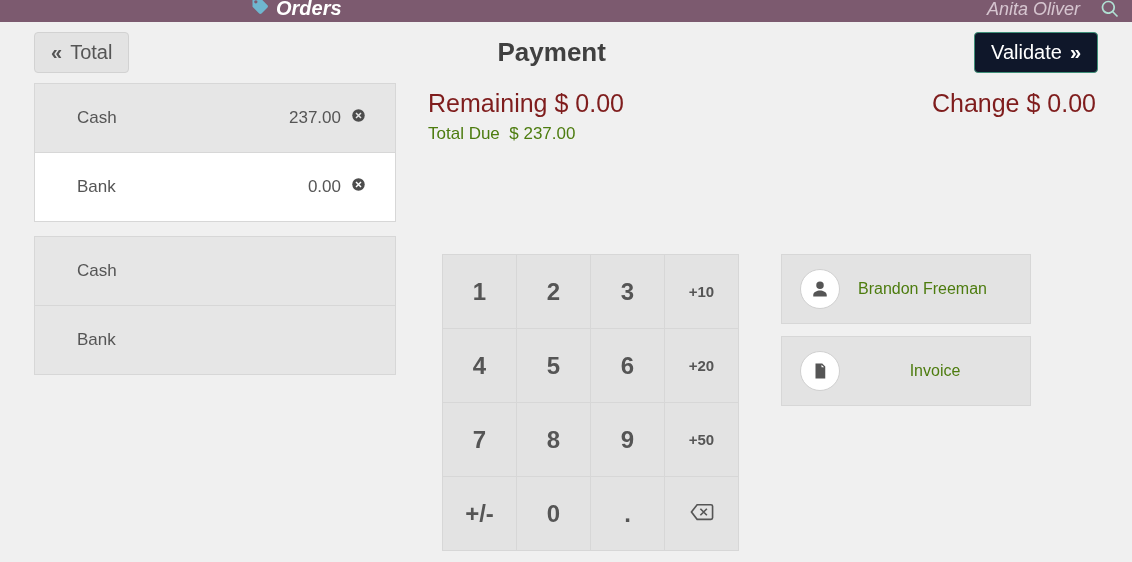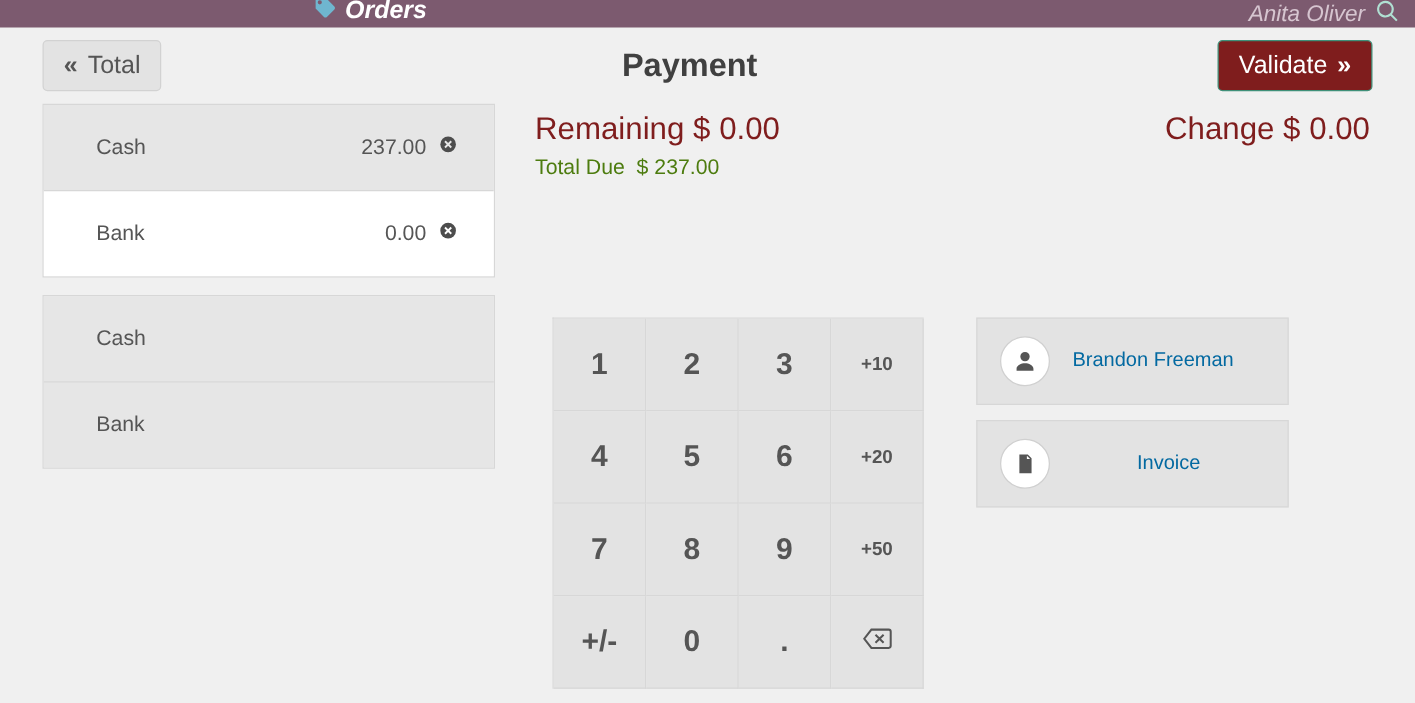--- a/index.html
+++ b/index.html
@@ -1,29 +1,29 @@
 <!DOCTYPE html>
 <html><head>
 <meta charset="utf-8">
 <style>
   * { box-sizing: border-box; margin: 0; padding: 0; }
   html, body { width: 1132px; height: 562px; font-family: "Helvetica Neue", Helvetica, Arial, sans-serif; background: #f0f0f0; color: #555; overflow: hidden; }
   .topbar { background: #7c5a6f; height: 22px; display: flex; align-items: center; padding: 0 12px; position: relative; }
   .topbar-left { position: absolute; left: 250px; top: -4px; display: flex; align-items: center; gap: 6px; color: #fff; }
   .topbar-left .tagicon svg { width: 20px; height: 20px; }
   .topbar-left .text { font-size: 20px; font-weight: 600; font-style: italic; }
-  .topbar-right { margin-left: auto; display: flex; align-items: center; gap: 8px; color: #e6d8e1; }
+  .topbar-right { margin-left: auto; display: flex; align-items: flex-start; gap: 20px; color: #e6d8e1; }
   .topbar-right .user { font-style: italic; opacity: 0.85; font-size: 18px; }
   .topbar-right .search svg { width: 20px; height: 20px; }
 
   .toolbar { display: flex; align-items: center; padding: 10px 34px 10px 34px; }
   .btn { display: inline-flex; align-items: center; gap: 8px; font-size: 20px; padding: 8px 16px; border-radius: 4px; cursor: pointer; user-select: none; border: 1px solid transparent; }
   .btn-back { background: #e3e3e3; border-color: #d2d2d2; color: #555; }
   .title { flex: 1; text-align: center; font-size: 26px; font-weight: 700; color: #404040; }
-  .btn-validate { background: #7f1d1d; color: #fff; border-color: #3f9079; }
+  .btn-validate { background: #0f172a; color: #fff; border-color: #3f9079; }
 
   .content { display: flex; padding: 0 34px 12px 34px; gap: 18px; }
   .left-col { width: 362px; display: flex; flex-direction: column; gap: 14px; }
   .right-col { flex: 1; display: flex; flex-direction: column; }
 
   .payline-list { border: 1px solid #d7d7d7; }
   .payline { display: flex; align-items: center; padding: 24px 20px 24px 42px; font-size: 17px; }
   .payline + .payline { border-top: 1px solid #d7d7d7; }
   .payline.inactive { background: #e6e6e6; }
   .payline.active { background: #ffffff; }
@@ -42,21 +42,21 @@
   .totaldue { padding: 2px 0 0 14px; font-size: 17px; color: #4d7c0f; }
 
   .bottom-row { display: flex; gap: 42px; margin-top: 110px; padding-left: 28px; }
 
   .numpad { border: 1px solid #d7d7d7; border-right: none; border-bottom: none; display: grid; grid-template-columns: repeat(4, 74px); grid-auto-rows: 74px; }
   .key { border-right: 1px solid #d7d7d7; border-bottom: 1px solid #d7d7d7; background: #e3e3e3; display: flex; align-items: center; justify-content: center; font-size: 24px; font-weight: 700; color: #555; cursor: pointer; }
   .key.small { font-size: 15px; font-weight: 600; }
   .key svg { width: 26px; height: 20px; }
 
   .side-buttons { width: 250px; display: flex; flex-direction: column; gap: 12px; }
-  .sidebtn { background: #e3e3e3; border: 1px solid #d7d7d7; display: flex; align-items: center; padding: 14px 18px; gap: 18px; cursor: pointer; font-size: 16px; color: #0369a1; }
+  .sidebtn { background: #e3e3e3; border: 1px solid #d7d7d7; display: flex; align-items: center; padding: 14px 18px; gap: 18px; cursor: pointer; font-size: 16px; color: #4d7c0f; }
   .circle { width: 40px; height: 40px; border-radius: 50%; background: #fff; border: 1px solid #d0d0d0; display: flex; align-items: center; justify-content: center; }
   .circle svg { width: 18px; height: 18px; fill: #555; }
   .sidebtn .lbl { flex: 1; text-align: left; }
   .sidebtn.invoice .lbl { text-align: center; }
 </style>
 </head>
 <body>
 
 <div class="topbar">
   <div class="topbar-left">

